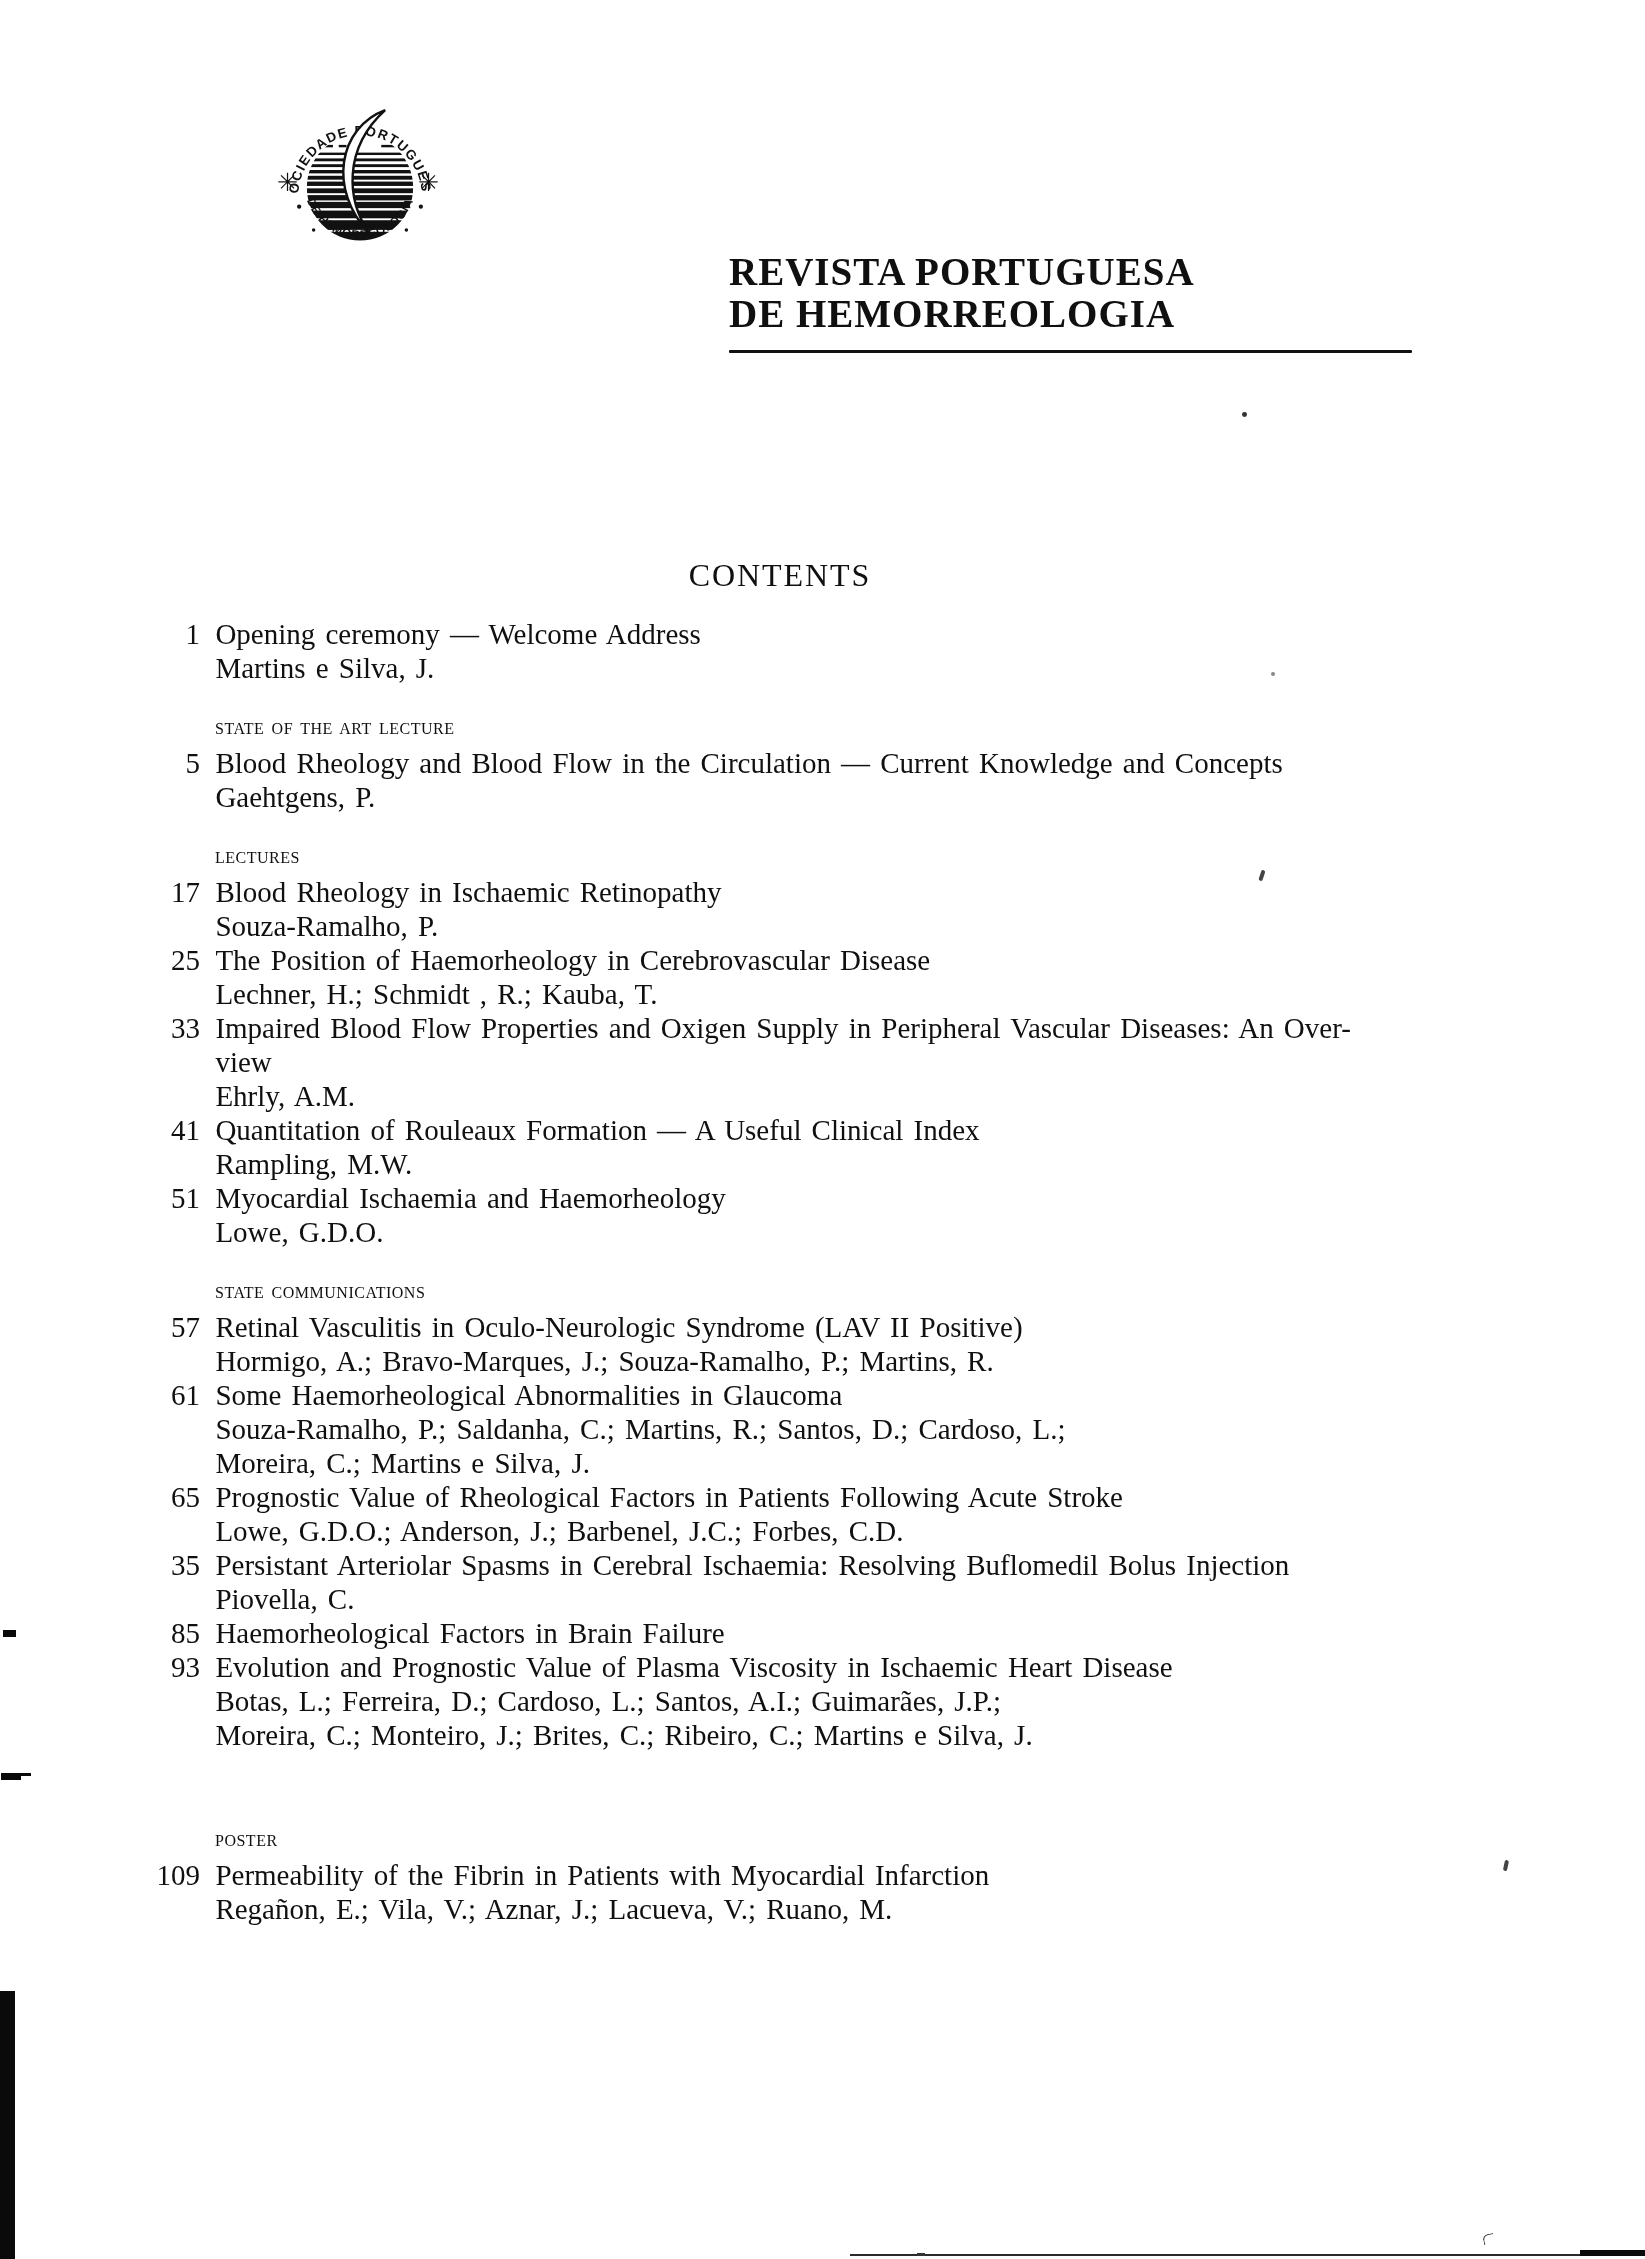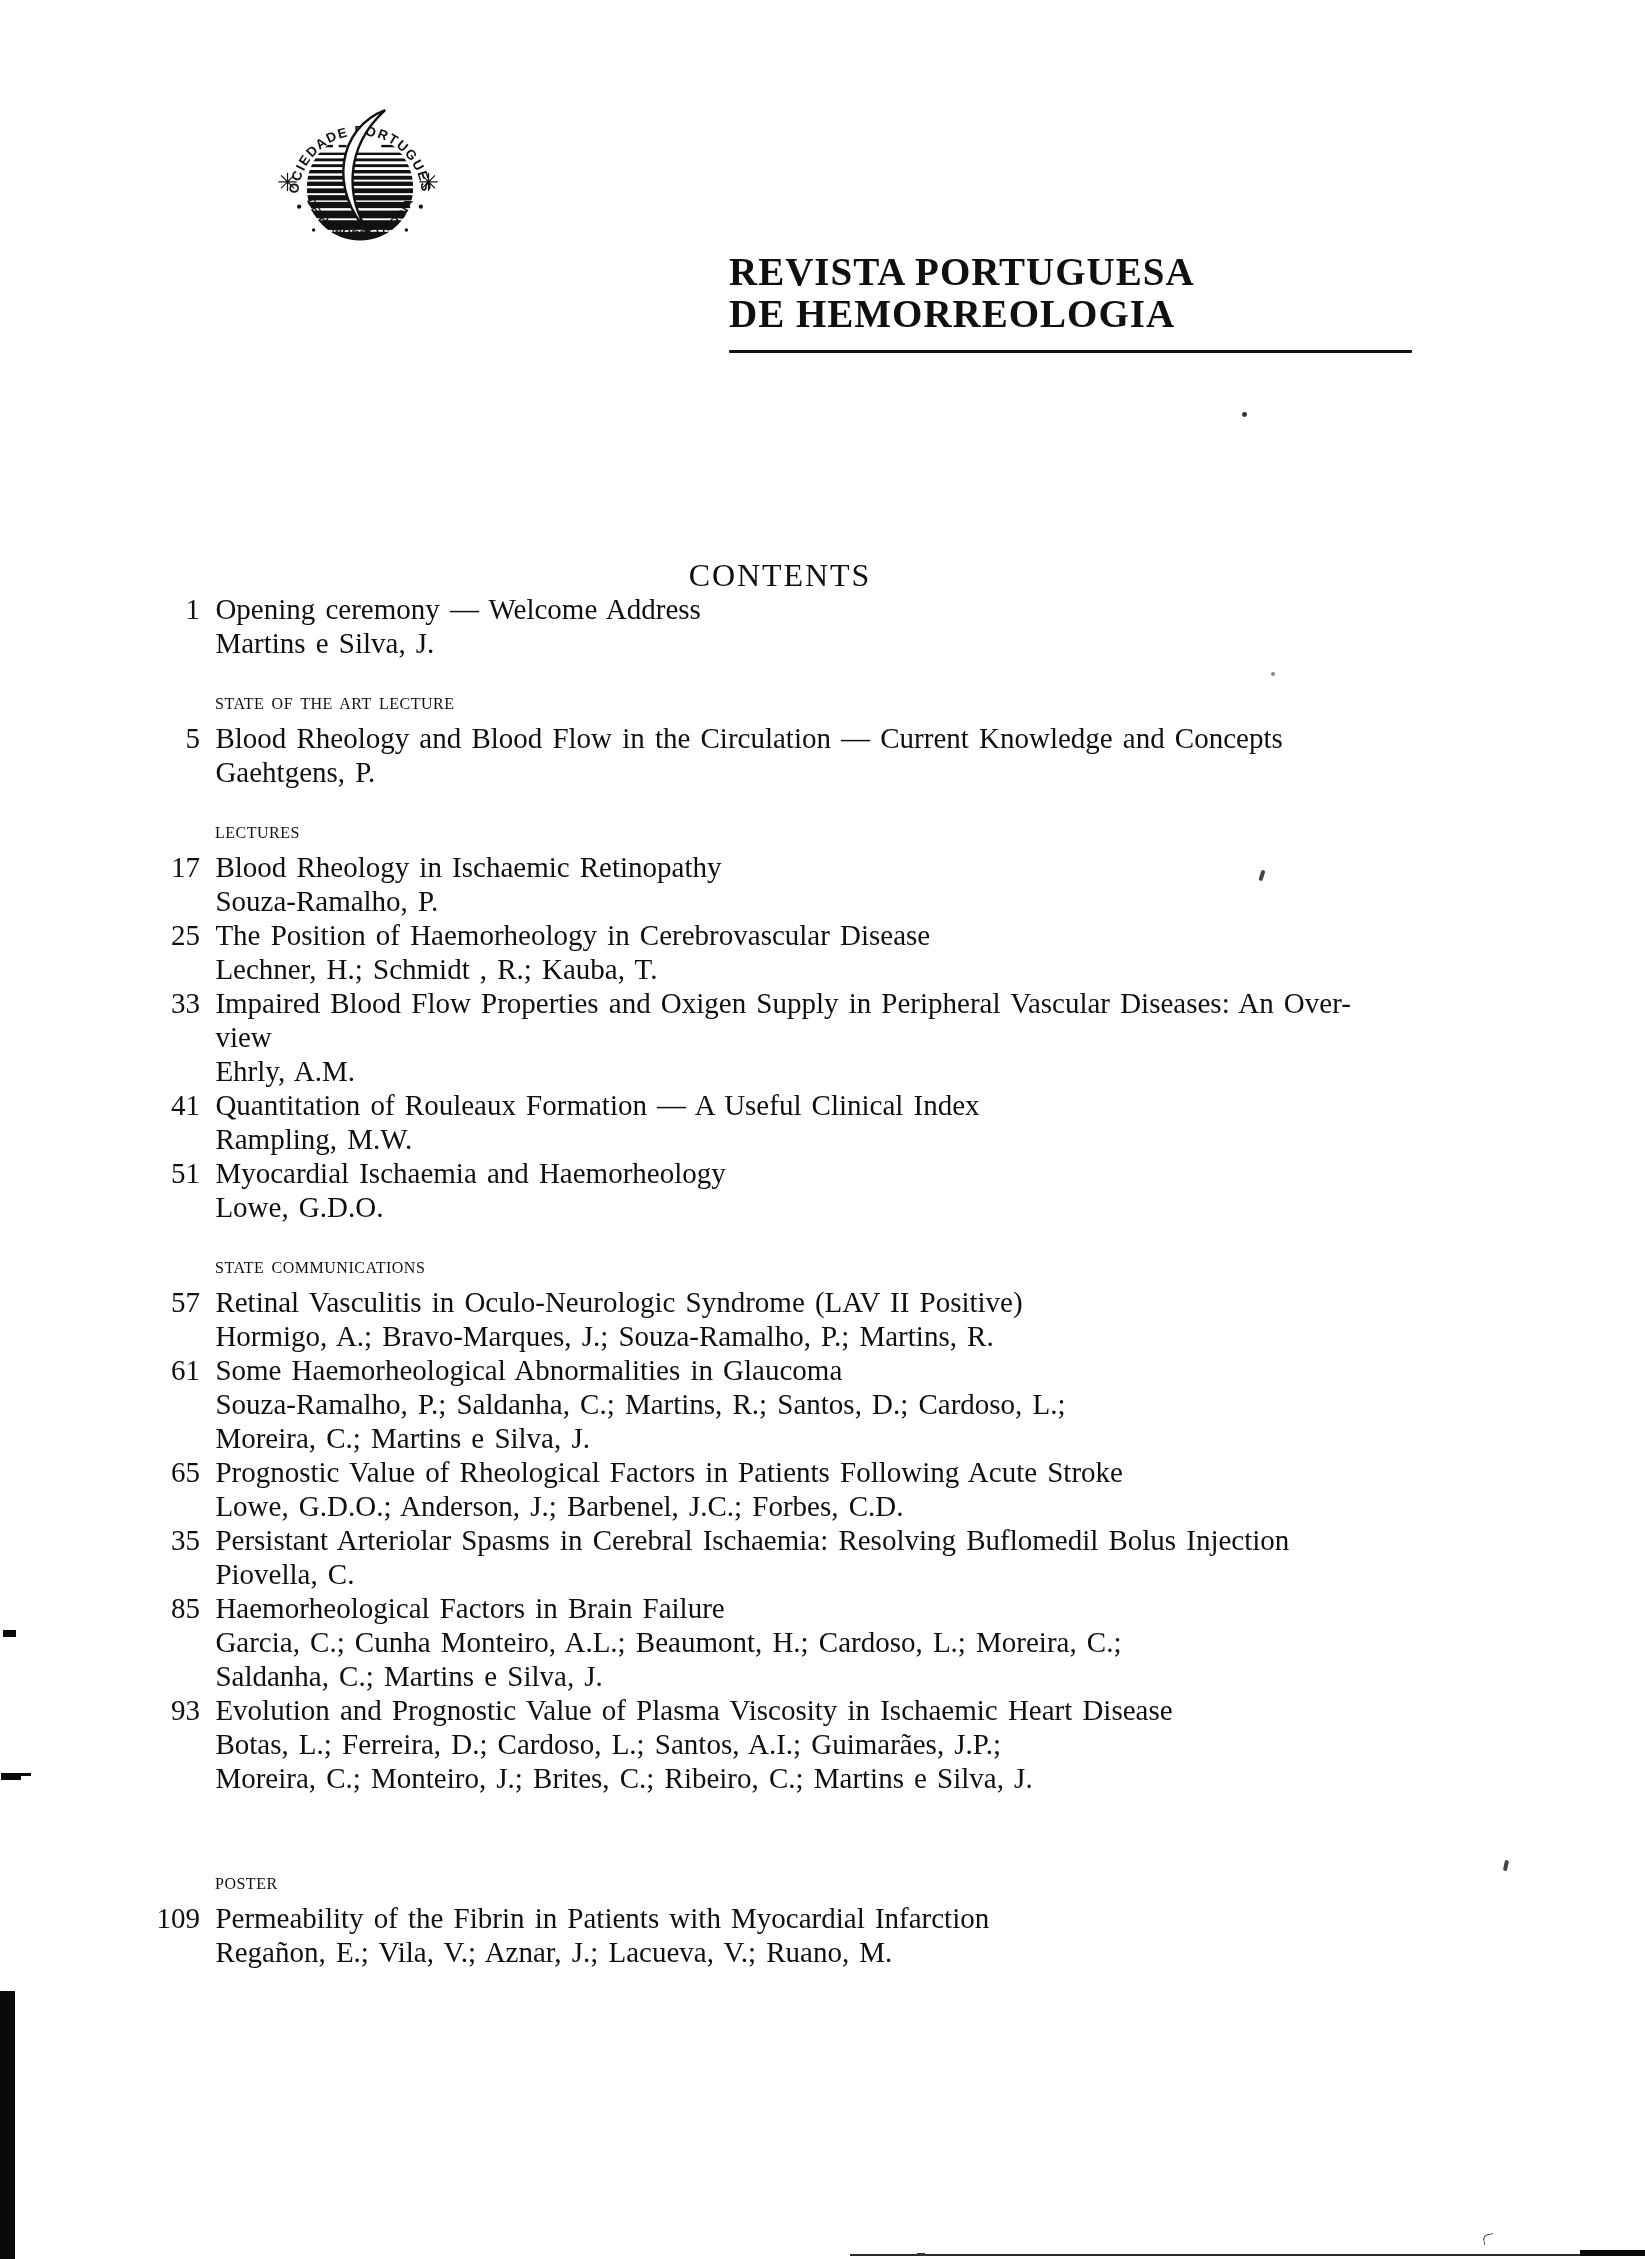--- a/index.html
+++ b/index.html
@@ -16,20 +16,21 @@
   .logo{position:absolute;left:275px;top:85px;width:170px;height:170px;}
   
   .masthead{position:absolute;left:729px;top:251px;width:686px;}
   .journal-title{font-size:39px;line-height:42px;letter-spacing:1px;font-weight:bold;}
   .mast-rule{margin-top:14.5px;height:3.9px;background:#111;width:683px;border-radius:1px;}
   .volume{margin-top:28px;font-size:29px;letter-spacing:0.5px;}
   
   .contents{position:absolute;left:145px;top:558px;width:1270px;}
   .contents-heading{
     text-align:center;font-size:32px;letter-spacing:1.9px;line-height:34px;
+    margin-bottom:25px;
   }
   .toc{font-size:29px;line-height:34px;word-spacing:2.9px;}
   .section-label{
     margin-left:70px;margin-top:27px;
     font-weight:normal;font-size:16px;letter-spacing:0.5px;line-height:34px;
   }
   .section-label.big-gap{margin-top:72px;}
   .entry{display:flex;}
   .num{width:55px;flex:0 0 55px;text-align:right;}
   .ebody{margin-left:15.4px;width:1199px;}
@@ -194,22 +195,20 @@
           <div class="num">35</div>
           <div class="ebody">
             <div class="etitle">Persistant Arteriolar Spasms in Cerebral Ischaemia: Resolving Buflomedil Bolus Injection</div>
             <div class="eauthors">Piovella, C.</div>
           </div>
         </div>
         <div class="entry">
           <div class="num">85</div>
           <div class="ebody">
             <div class="etitle">Haemorheological Factors in Brain Failure</div>
-            <div class="eauthors">Garcia, C.; Cunha Monteiro, A.L.; Beaumont, H.; Cardoso, L.; Moreira, C.;
-Saldanha, C.; Martins e Silva, J.</div>
           </div>
         </div>
         <div class="entry">
           <div class="num">93</div>
           <div class="ebody">
             <div class="etitle">Evolution and Prognostic Value of Plasma Viscosity in Ischaemic Heart Disease</div>
             <div class="eauthors">Botas, L.; Ferreira, D.; Cardoso, L.; Santos, A.I.; Guimarães, J.P.;
 Moreira, C.; Monteiro, J.; Brites, C.; Ribeiro, C.; Martins e Silva, J.</div>
           </div>
         </div>

